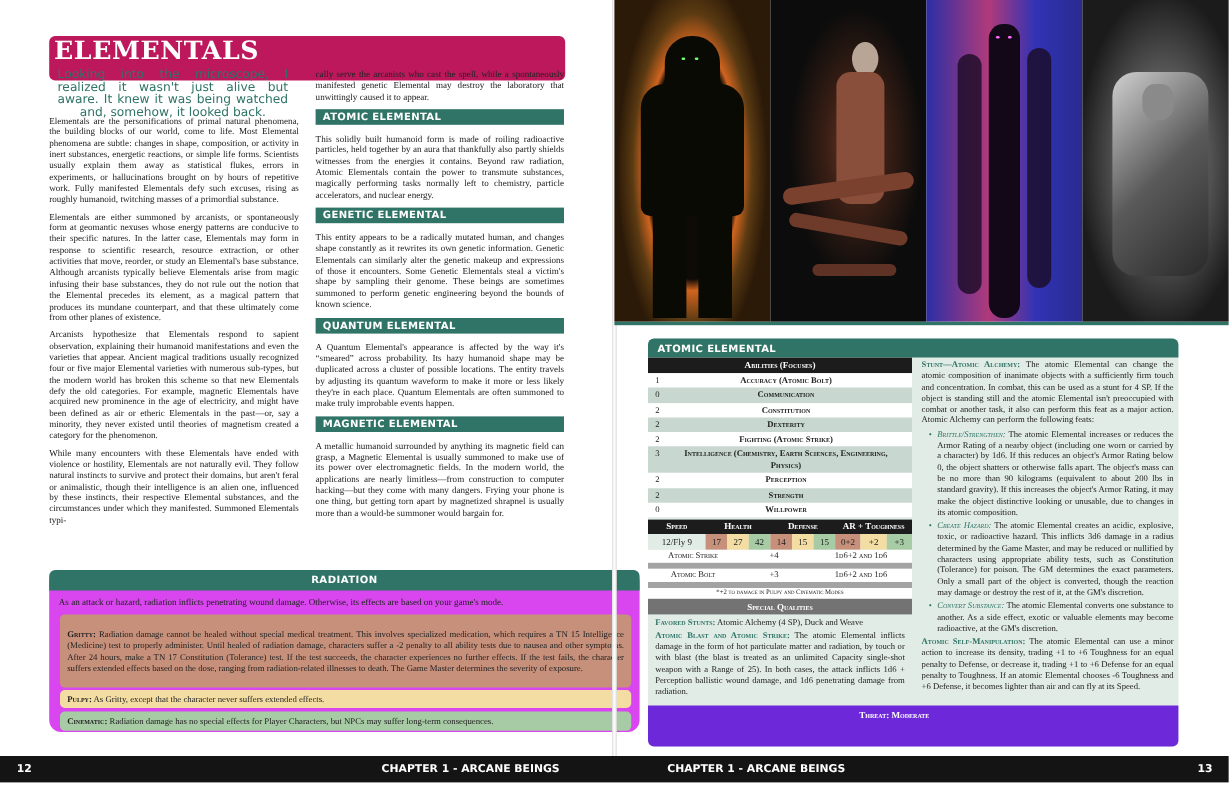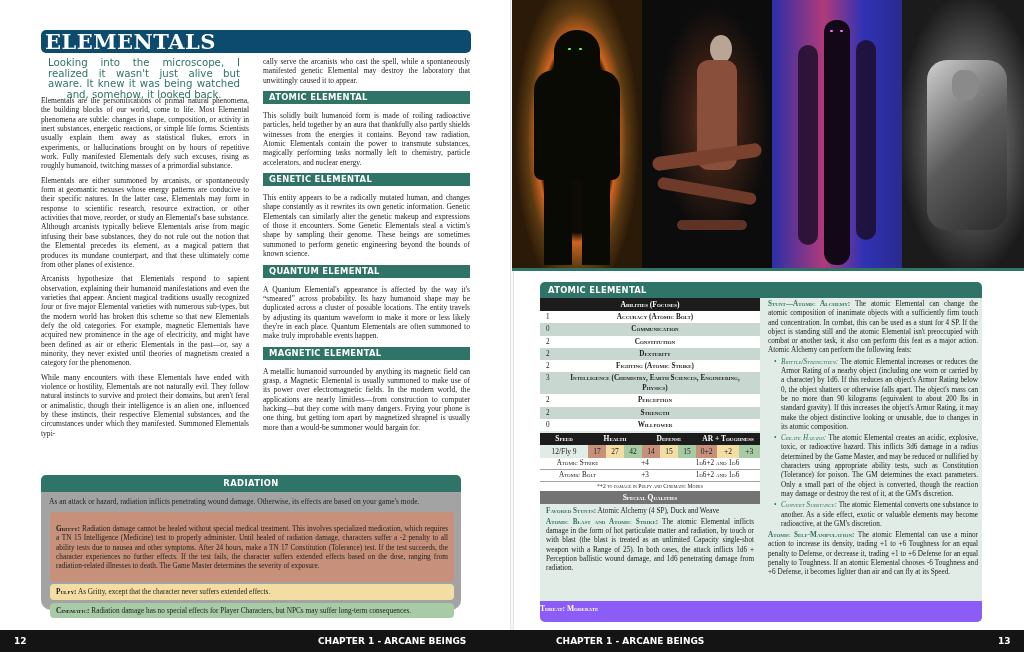--- a/index.html
+++ b/index.html
@@ -2,30 +2,30 @@
 <html><head>
 <meta charset="utf-8">
 <style>
 *{box-sizing:border-box;margin:0;padding:0}
 html,body{width:1024px;height:665px;overflow:hidden;background:#ffffff}
 body{position:relative;font-family:"Liberation Serif","DejaVu Serif",serif;color:#222}
 .page{position:absolute;top:0;height:630px;background:#fff}
 #left{left:0;width:512px}
 .gutter{position:absolute;left:510px;top:0;width:4px;height:630px;background:linear-gradient(90deg,#ddd,#fff,#ddd)}
 
-.title-bar{position:absolute;left:41px;top:30px;width:430px;height:23px;background:#0c4a6e;border-radius:5px}
+.title-bar{position:absolute;left:41px;top:30px;width:430px;height:37px;background:#be185d;border-radius:5px}
 .title-bar h1{font-family:"DejaVu Serif",serif;font-weight:bold;color:#fff;font-size:21px;line-height:23px;padding-left:4px;letter-spacing:0.5px}
 .quote{position:absolute;left:48px;top:58px;width:192px;font-family:"DejaVu Sans",sans-serif;color:#2f7466;font-size:10.2px;line-height:10.5px;text-align:justify;text-align-last:center}
 .col{position:absolute;font-size:7.55px;line-height:9.35px;text-align:justify;hyphens:auto}
 .col p{margin-bottom:5px}
 #colA{left:41px;top:96px;width:208px}
 #colB{left:263px;top:57px;width:207px}
 .sec-head{background:#2f7466;color:#fff;font-family:"DejaVu Sans",sans-serif;font-weight:bold;font-size:8.4px;height:13px;line-height:13px;padding-left:6px;margin:6px 0 7px 0;letter-spacing:0.3px}
 
-.rad{position:absolute;left:41px;top:475px;width:420px;height:135px;background:#a3a3a3;border-radius:10px}
+.rad{position:absolute;left:41px;top:475px;width:492px;height:135px;background:#d946ef;border-radius:10px}
 .rad-head{height:17px;background:#2f7466;border-radius:5px 5px 0 0;color:#fff;text-align:center;font-family:"DejaVu Sans",sans-serif;font-weight:bold;font-size:8.4px;line-height:17px;letter-spacing:0.4px}
 .rad-intro{font-size:7.55px;line-height:10px;padding:5px 6px 3px 8px}
 .rad-gritty{margin:2px 7px 0 9px;background:#c7907a;border-radius:4px;font-size:7.3px;line-height:9.3px;padding:12px 6px;text-align:justify}
 .rad-pulpy{margin:2px 7px 0 9px;background:#f4dda3;border-radius:4px;font-size:7.3px;line-height:9.3px;padding:3px 6px}
 .rad-cine{margin:3px 7px 0 9px;background:#a7cba4;border-radius:4px;font-size:7.3px;line-height:9.3px;padding:3px 6px}
 .sc{font-variant:small-caps;font-weight:bold}
 
 .art{position:absolute;left:512px;top:0;width:512px;height:271px;display:flex;border-bottom:3px solid #2f7466}
 .panel{position:relative;height:100%;overflow:hidden}
 .p1{width:130px;background:radial-gradient(ellipse 48% 60% at 50% 52%,#0e0a05 58%,#d0641f 64%,#5a3a12 80%,#2c1a08 100%)}
@@ -43,36 +43,36 @@
 .abil-row:nth-child(even){background:#c8d8d1}
 .abil-row:nth-child(odd){background:#ffffff}
 .abil-row .v{width:28px;padding-left:6px}
 .abil-row .n{flex:1;text-align:center;font-variant:small-caps;font-weight:bold;padding-right:18px}
 .abil-row.two{line-height:10px;padding:1px 0}
 .cmb-head{display:flex;background:#1c1c1c;color:#fff;font-size:7.5px;line-height:12px;height:12px;margin-top:2px;font-variant:small-caps;font-weight:bold}
 .cmb-head span{text-align:center}
 .cmb-vals{display:flex;font-size:7.5px;line-height:13px;height:13px}
 .cmb-vals span{text-align:center}
 .wpn-head{display:flex;background:#1c1c1c;color:#fff;font-size:7.5px;line-height:12px;height:13px;margin-top:2px;font-variant:small-caps;font-weight:bold}
-.wpn-row{display:flex;font-size:7.2px;line-height:11px;background:#fff;border-bottom:1px solid #a3a3a3}
+.wpn-row{display:flex;font-size:7.2px;line-height:11px;background:#fff;border-bottom:5px solid #a3a3a3}
 .wpn-row .c1,.wpn-head .c1{width:75px;text-align:center;font-variant:small-caps}
 .wpn-row .c2,.wpn-head .c2{width:60px;text-align:center}
 .wpn-row .c3,.wpn-head .c3{flex:1;text-align:center;font-variant:small-caps}
 .wpn-note{background:#fff;font-size:5.6px;line-height:9px;text-align:center;font-variant:small-caps}
 .sq-head{background:#737373;color:#fff;text-align:center;font-size:7.5px;line-height:13px;height:13px;font-variant:small-caps;font-weight:bold}
 .sq-body{padding:3px 6px 0 6px;font-size:7.2px;line-height:9.3px;text-align:justify}
 .sq-body p{margin-bottom:1px}
 .lbl{color:#2f7466;font-variant:small-caps;font-weight:bold}
 .stat-right{position:absolute;left:228px;top:18px;width:210px;font-size:7.2px;line-height:9.3px;text-align:justify}
 .stat-right p{margin-bottom:2px}
 .stat-right ul{list-style:none;margin:1px 0 2px 6px}
 .stat-right li{position:relative;padding-left:7px;margin-bottom:2px}
 .stat-right li:before{content:"\2022";position:absolute;left:0;top:0;color:#2f7466}
 .stat-right li .lbl{font-style:italic;font-weight:normal}
-.threat{position:absolute;left:0;bottom:0;width:100%;height:21px;background:#8b5cf6;border-radius:0 0 5px 5px;color:#fff;font-size:7.6px;line-height:16px;font-variant:small-caps;font-weight:bold}
+.threat{position:absolute;left:0;bottom:0;width:100%;height:34px;background:#6d28d9;border-radius:0 0 5px 5px;color:#fff;font-size:7.6px;line-height:16px;padding-left:176px;font-variant:small-caps;font-weight:bold}
 
 .footer{position:absolute;left:0;top:630px;width:1024px;height:22px;background:#141414;color:#fff;font-family:"DejaVu Sans",sans-serif;font-weight:bold;font-size:9px;line-height:22px}
 .footer span{position:absolute;top:0}
 </style>
 </head>
 <body>
 
 <div class="page" id="left">
   <div class="title-bar">
     <h1>ELEMENTALS</h1>

